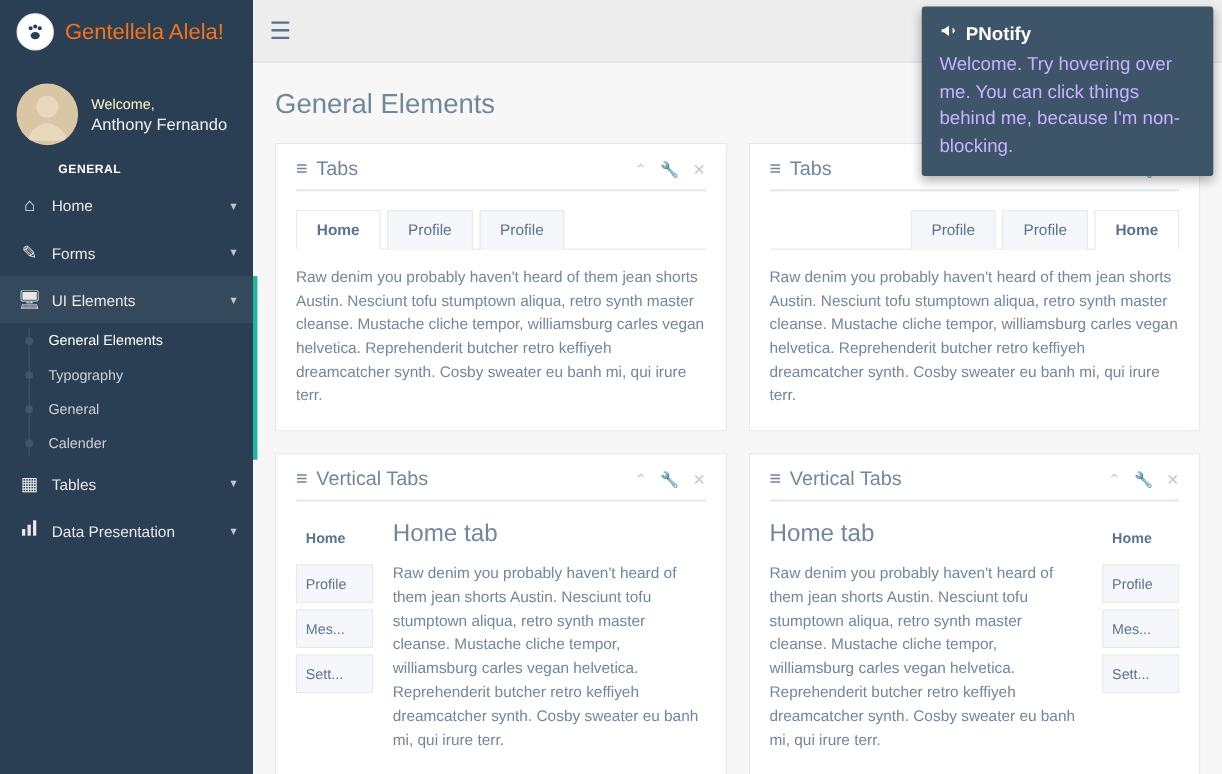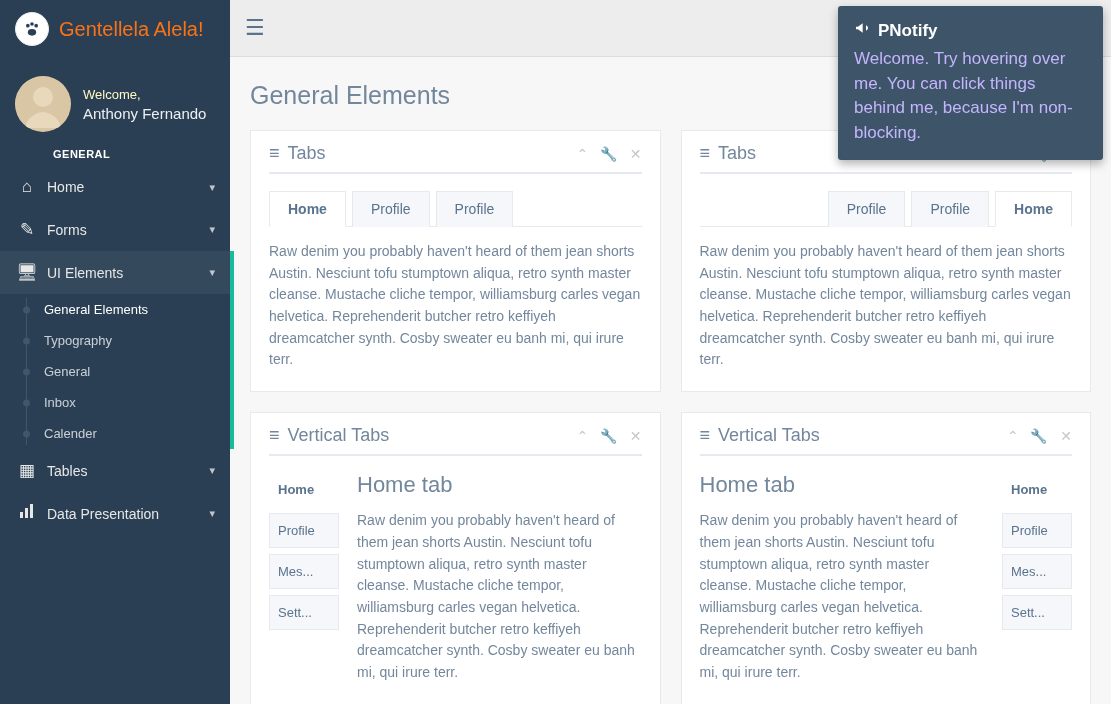--- a/index.html
+++ b/index.html
@@ -120,21 +120,20 @@
         <li class="menu-item active">
           <span class="mi-icon">🖥</span>
           <span>UI Elements</span>
           <span class="chev">▾</span>
         </li>
       </ul>
       <ul class="submenu">
         <li class="active">General Elements</li>
         <li>Typography</li>
         <li>General</li>
-        <li>Inbox</li>
         <li>Calender</li>
       </ul>
     </div>
     <ul class="menu">
       <li class="menu-item">
         <span class="mi-icon">▦</span>
         <span>Tables</span>
         <span class="chev">▾</span>
       </li>
       <li class="menu-item">

